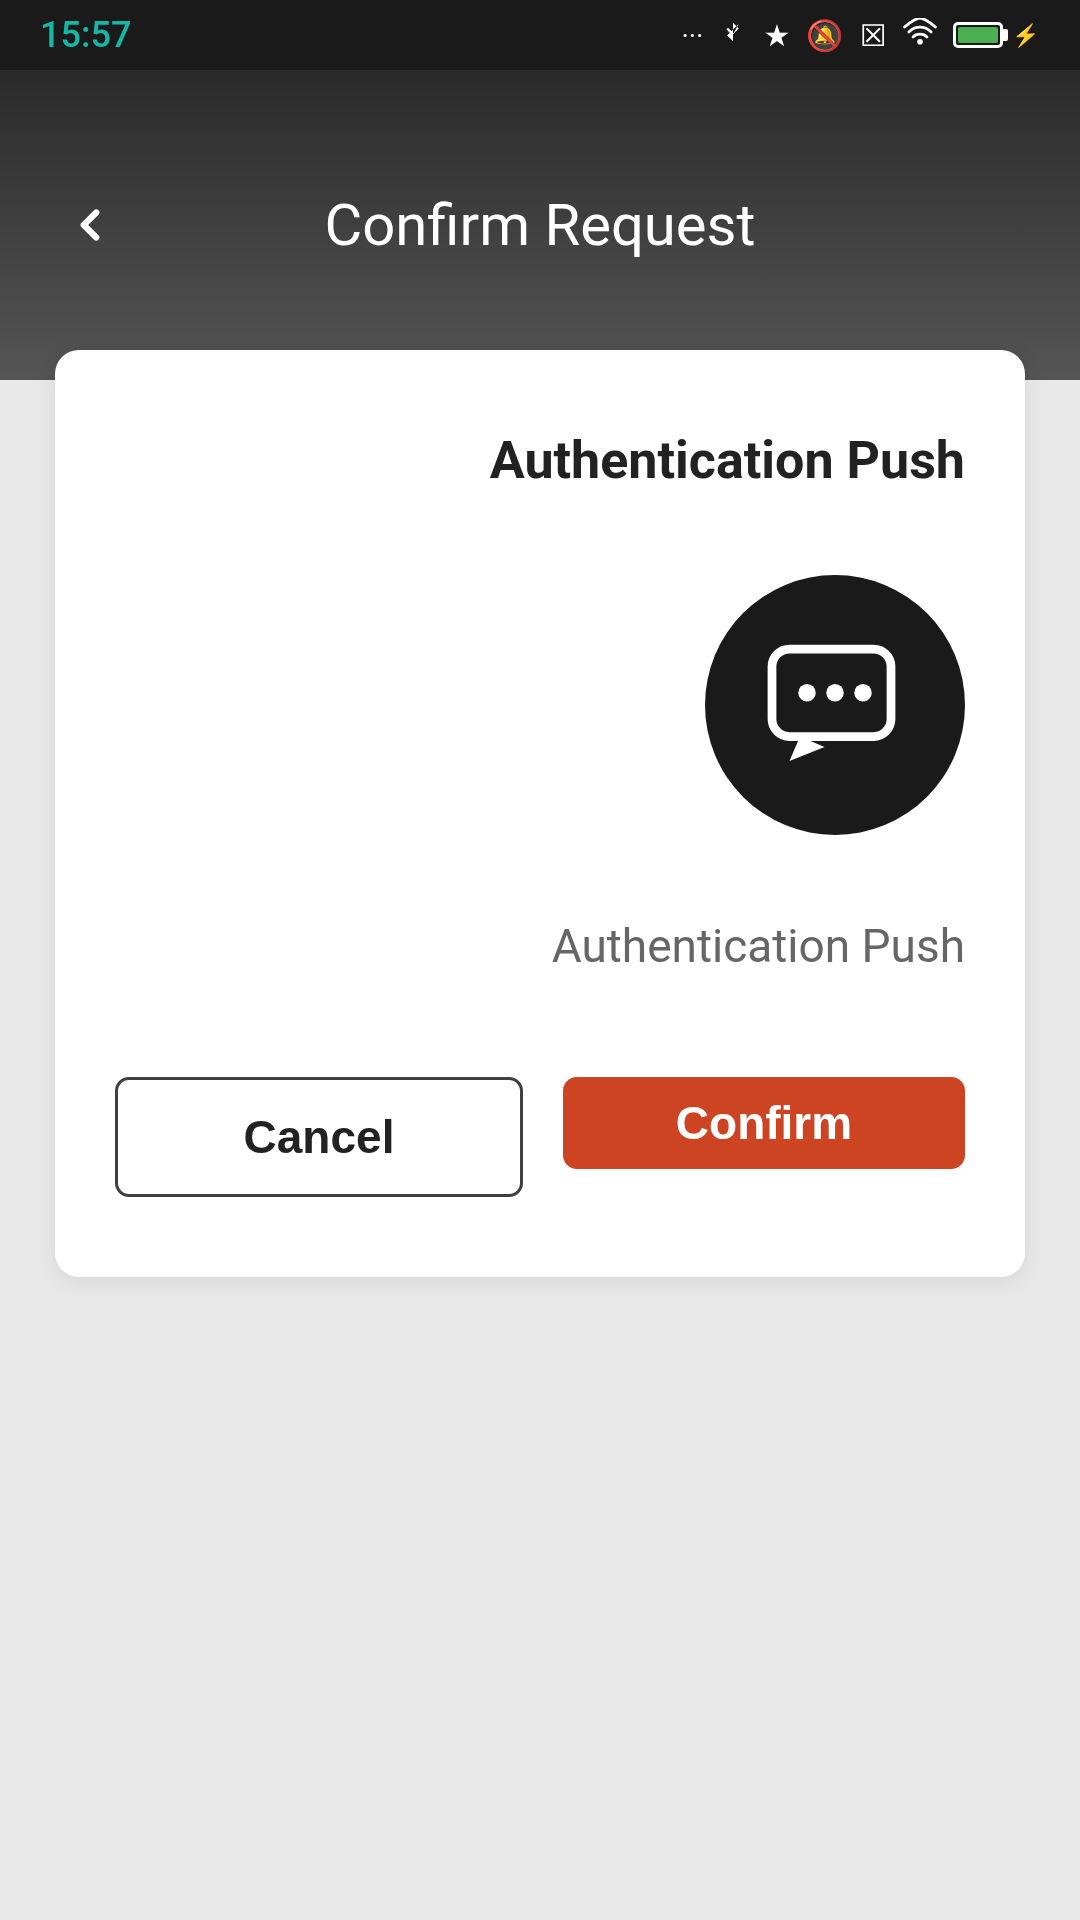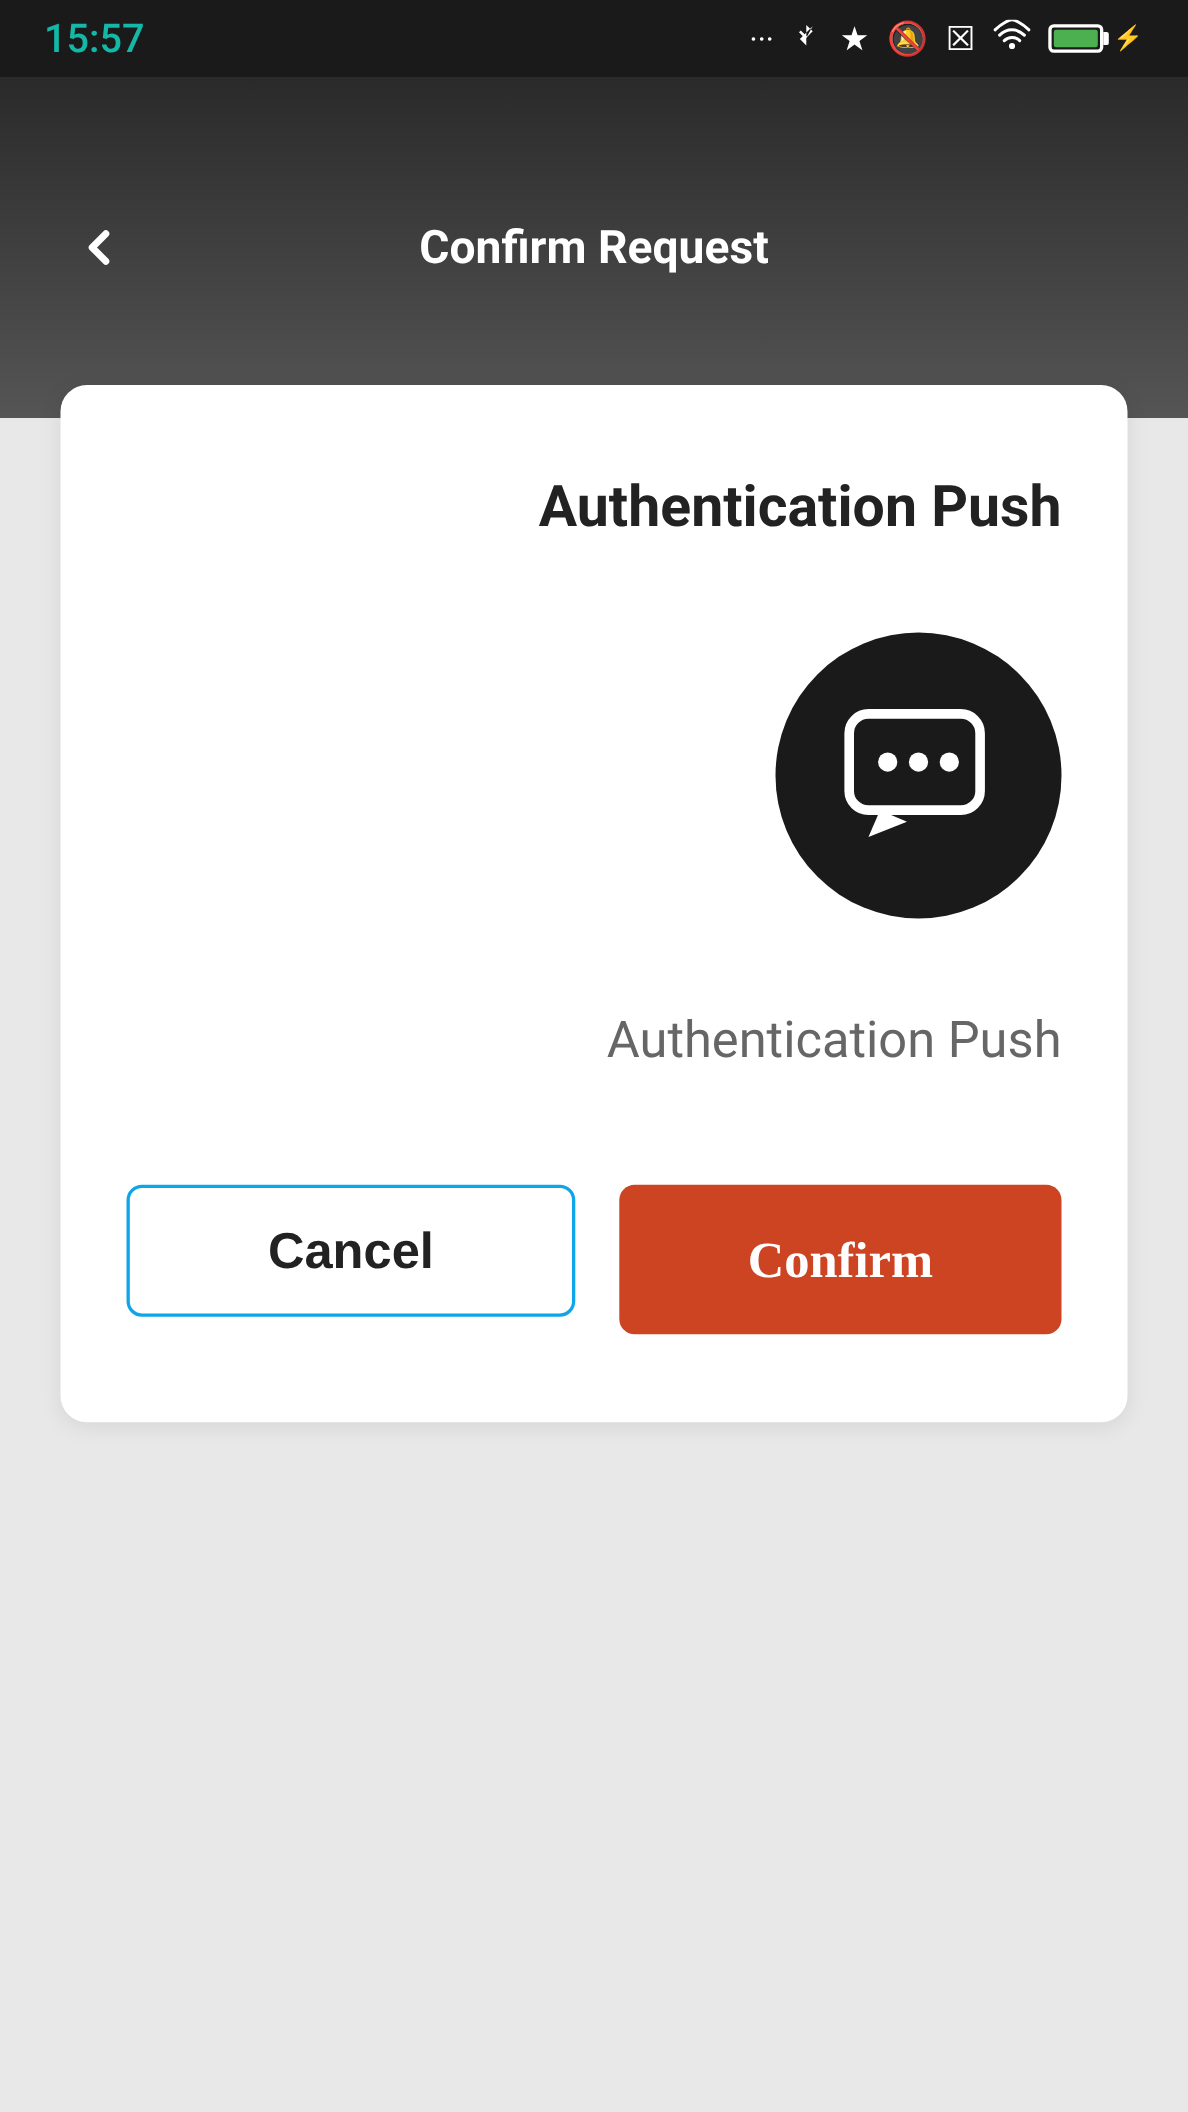--- a/index.html
+++ b/index.html
@@ -101,22 +101,22 @@
       cursor: pointer;
       display: flex;
       align-items: center;
       justify-content: center;
       width: 80px;
       height: 80px;
     }
 
     .header-title {
       color: #ffffff;
-      font-size: 42px;
-      font-weight: 700;
+      font-size: 58px;
+      font-weight: 400;
       text-align: center;
     }
 
     
     .content-area {
       width: 100%;
       flex: 1;
       background: #e8e8e8;
       display: flex;
       justify-content: center;
@@ -174,45 +174,44 @@
       display: flex;
       gap: 40px;
       width: 100%;
       margin-top: 20px;
     }
 
     .btn-cancel {
       flex: 1;
       height: 120px;
       background: #ffffff;
-      border: 3px solid #0ea5e9;
+      border: 3px solid #404040;
       border-radius: 14px;
       font-size: 46px;
       font-weight: 700;
       color: #222222;
       cursor: pointer;
       display: flex;
       align-items: center;
       justify-content: center;
     }
 
     .btn-confirm {
       flex: 1;
-      height: 136px;
+      height: 92px;
       background: #cc4422;
       border: none;
       border-radius: 14px;
       font-size: 46px;
       font-weight: 600;
       color: #ffffff;
       cursor: pointer;
       display: flex;
       align-items: center;
       justify-content: center;
-      font-family: Liberation Serif, serif;
     }
 
     
     .bottom-area {
       width: 100%;
       height: 680px;
       background: #e8e8e8;
     }
   </style>
 </head>

